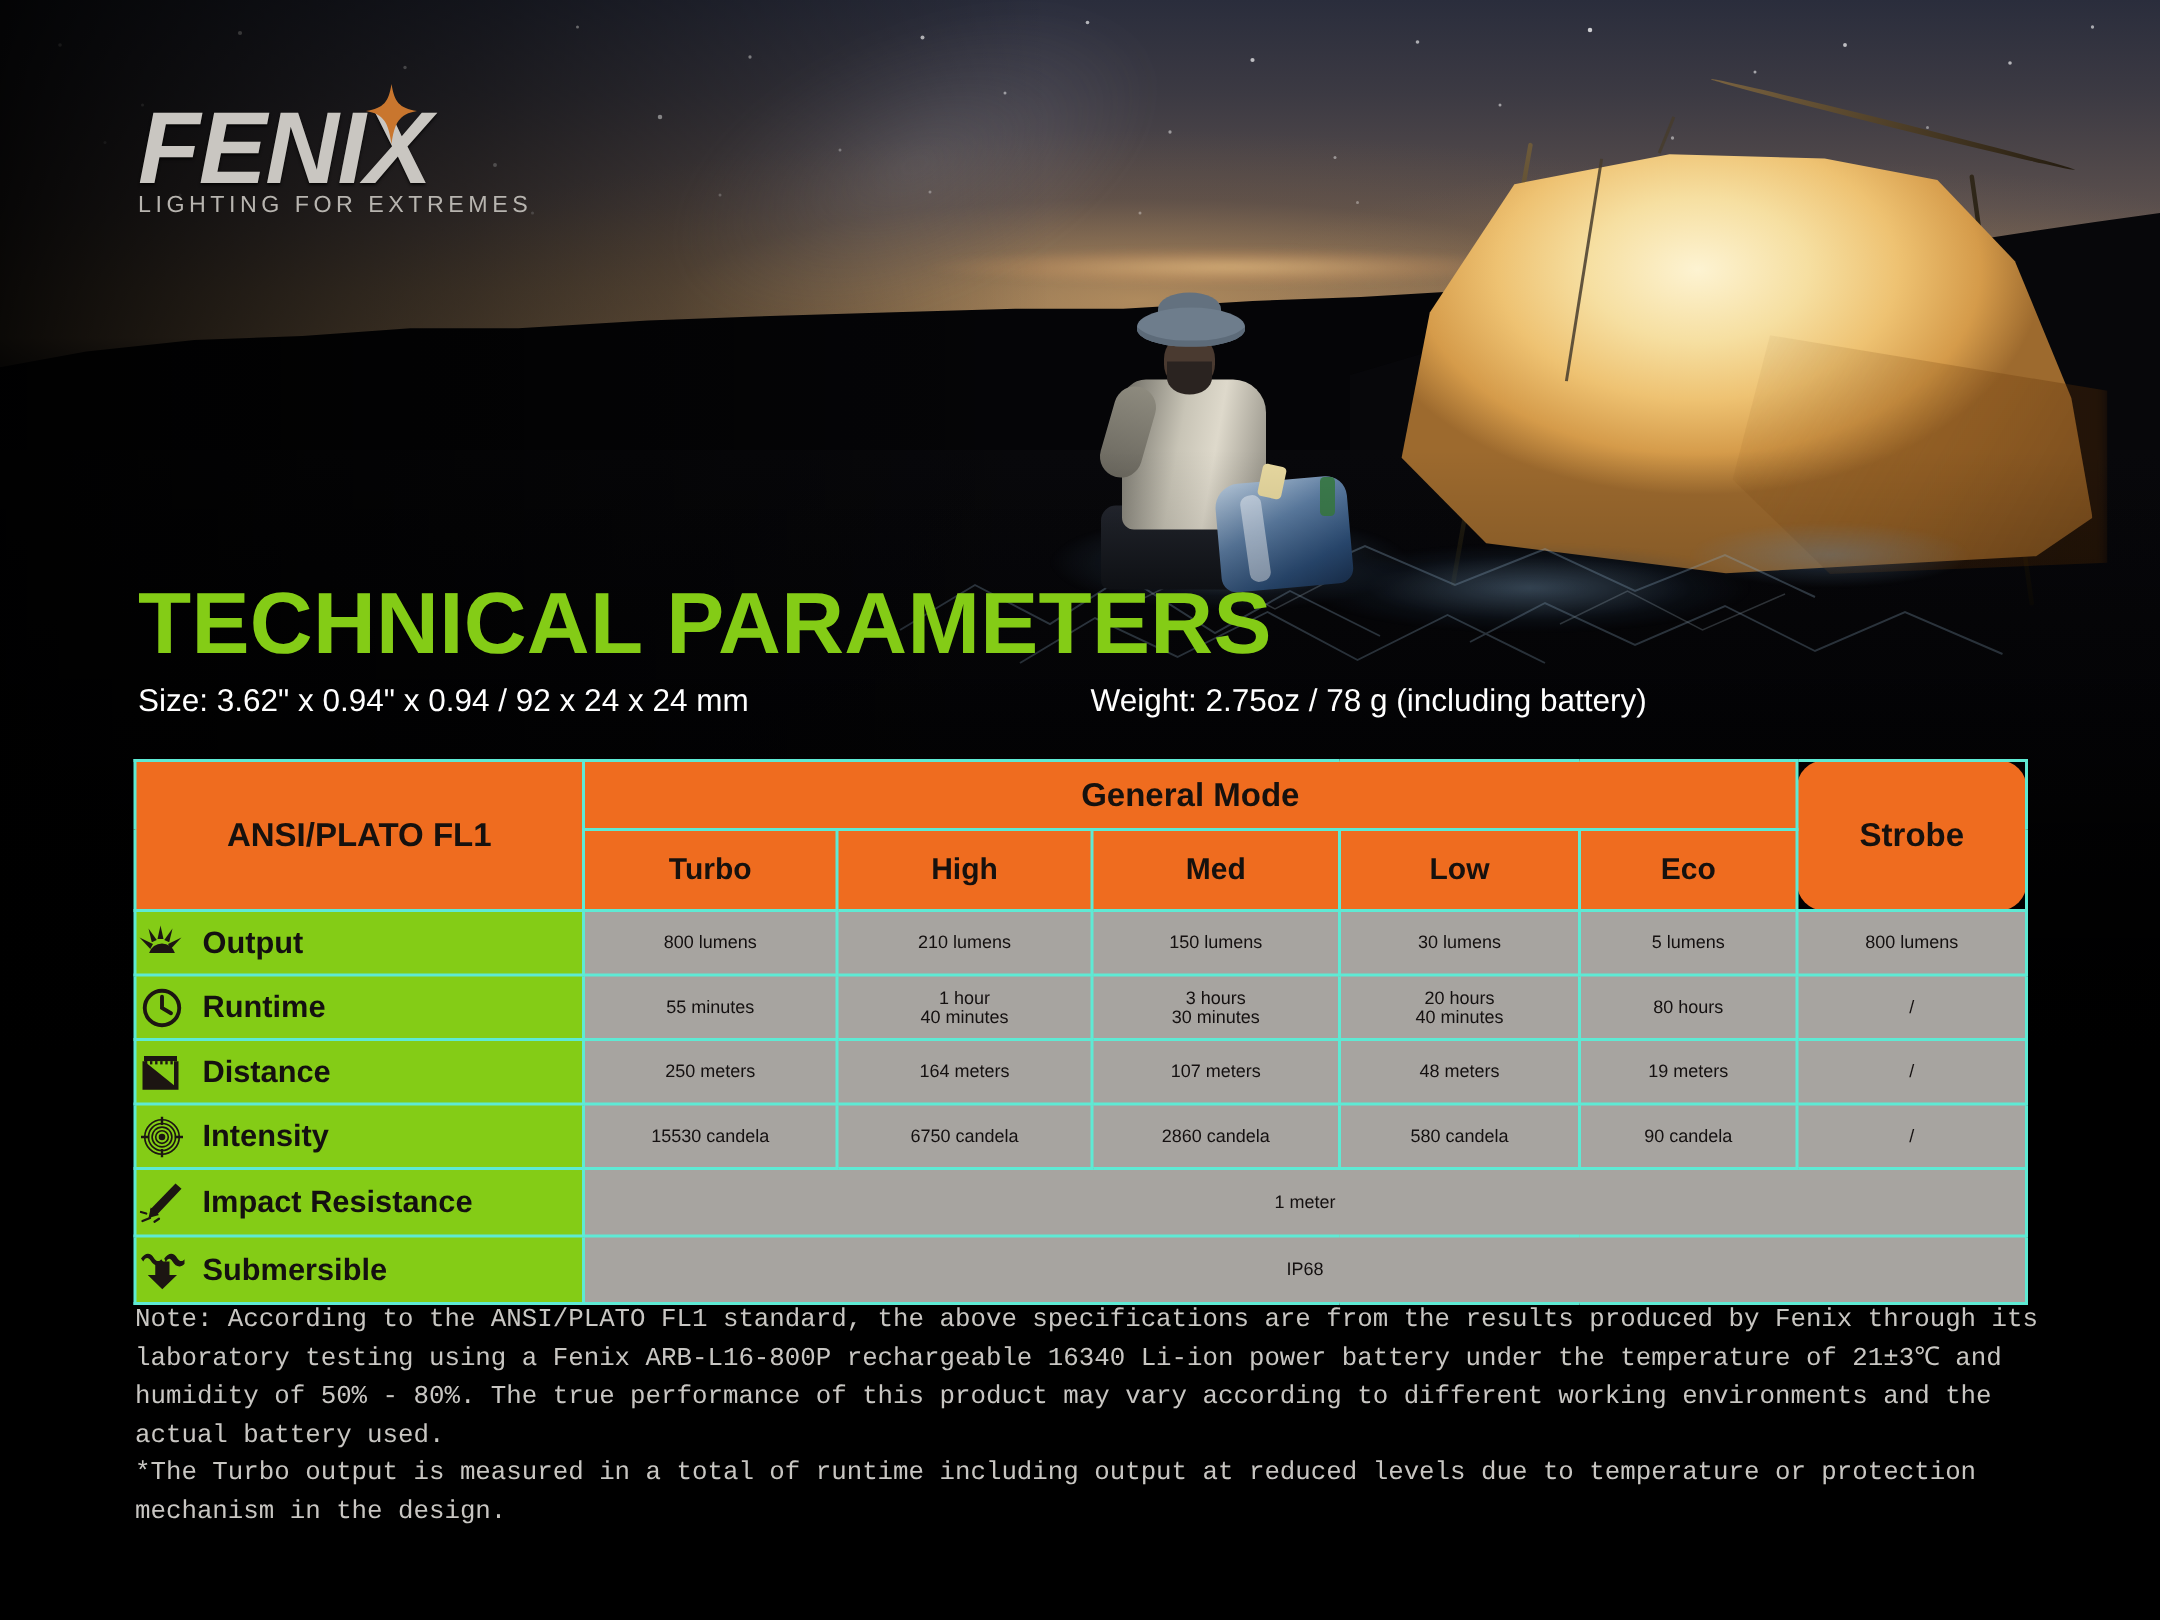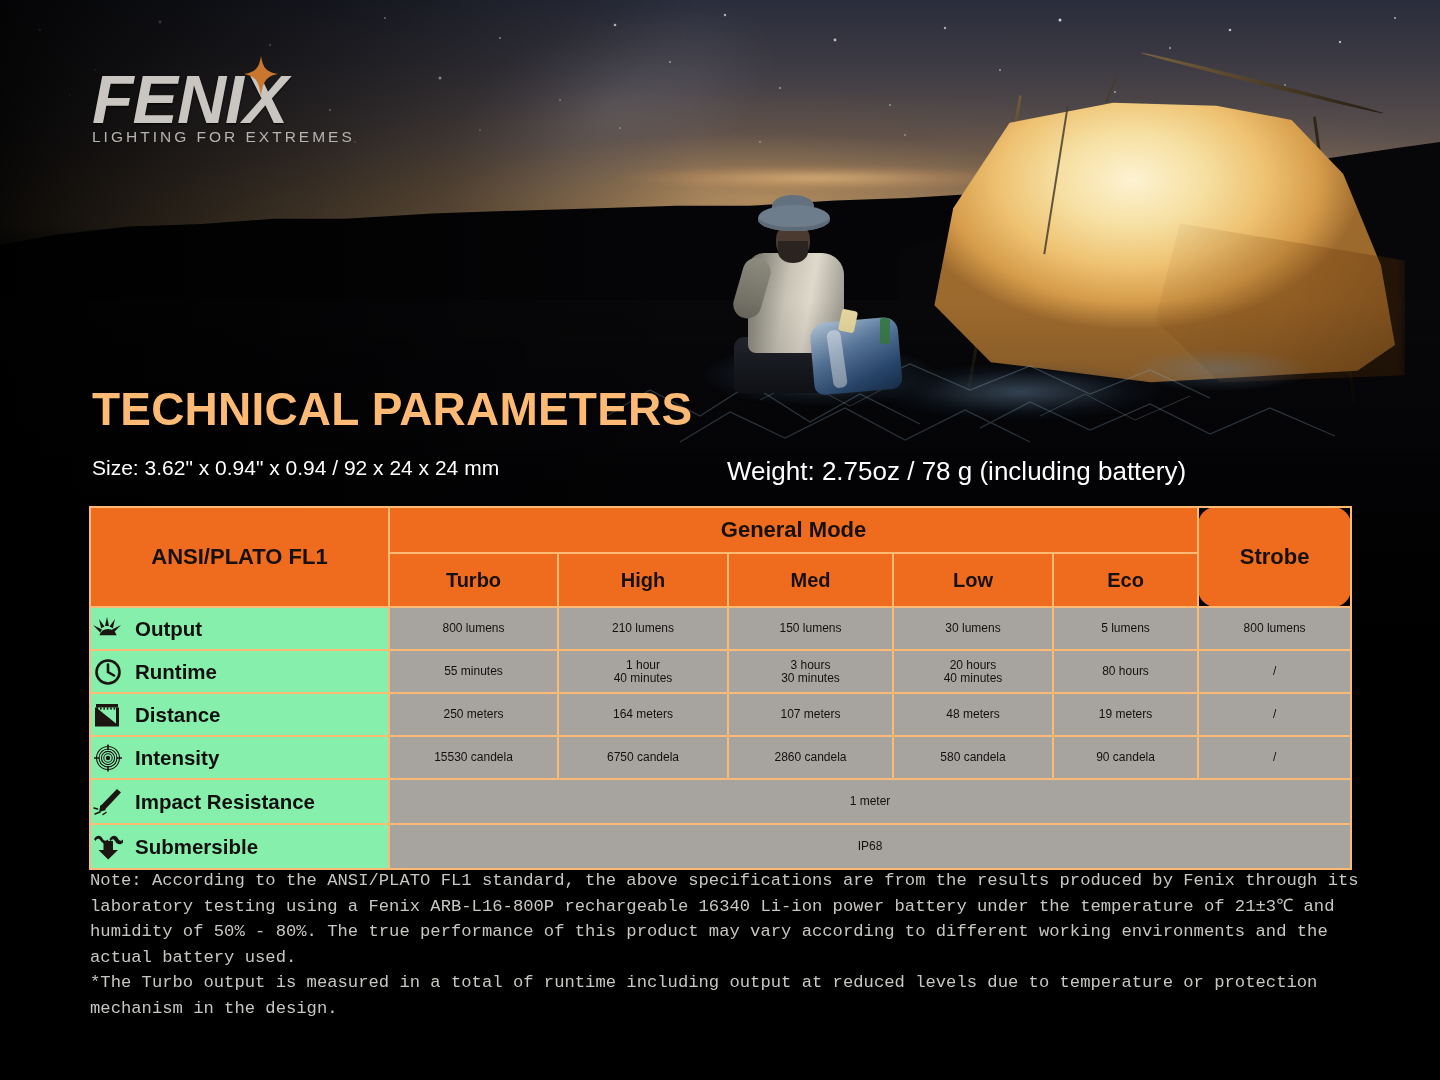--- a/index.html
+++ b/index.html
@@ -124,47 +124,47 @@
   }
   .logo-tag{
     font-size:15.5px;letter-spacing:3.0px;color:#b7b4af;margin-top:2px;
     font-family:"Liberation Sans","DejaVu Sans",sans-serif;
   }
   .logo-star{position:absolute;left:152px;top:-16px;width:34px;height:40px;}
 
   
   .title{
     position:absolute;left:92px;top:382px;
-    font-size:46px;font-weight:bold;color:#fdba74;letter-spacing:.2px;
+    font-size:58px;font-weight:bold;color:#84cc16;letter-spacing:.2px;
     font-family:"Liberation Sans","DejaVu Sans",sans-serif;
   }
   .sizeline{
     position:absolute;left:92px;top:456px;font-size:21px;color:#ffffff;
     font-family:"Liberation Sans","DejaVu Sans",sans-serif;white-space:nowrap;
   }
   .weightline{
-    position:absolute;left:727px;top:456px;font-size:26px;color:#ffffff;
+    position:absolute;left:727px;top:456px;font-size:21px;color:#ffffff;
     font-family:"Liberation Sans","DejaVu Sans",sans-serif;white-space:nowrap;
   }
 
   
   .tbl-wrap{position:absolute;left:89px;top:506px;width:1261px;}
   table.spec{border-collapse:collapse;width:1261px;table-layout:fixed;}
   table.spec td,table.spec th{
-    border:2px solid #fdba74;padding:0;text-align:center;vertical-align:middle;
+    border:2px solid #5eead4;padding:0;text-align:center;vertical-align:middle;
     font-family:"Liberation Sans","DejaVu Sans",sans-serif;
   }
   .hdr{background:#ef6c1f;color:#16110e;font-weight:bold;}
   .hdr-ansi{font-size:22px;height:96px;}
   .hdr-gm{font-size:22px;height:44px;}
   .hdr-strobe{font-size:22px;height:96px;border-radius:18px;}
   .hdr-mode{font-size:20px;height:52px;}
   .cellrow{background:#a7a4a0;color:#141010;}
   .rowlabel{
-    background:#86efac;color:#141010;font-size:20.5px;font-weight:bold;
+    background:#84cc16;color:#141010;font-size:20.5px;font-weight:bold;
     text-align:left;padding-left:12px;
   }
   .rowlabel .lbl-inner{display:flex;align-items:center;gap:10px;}
   .val{font-size:12px;color:#141010;line-height:1.08;
        font-family:"Liberation Sans","DejaVu Sans",sans-serif;}
   .val .l2{display:block;}
   tr.r-out td,tr.r-run td,tr.r-dis td,tr.r-int td{height:41px;}
   tr.r-imp td,tr.r-sub td{height:43px;}
   .ic{width:34px;height:28px;flex:0 0 34px;display:inline-block;}
 

